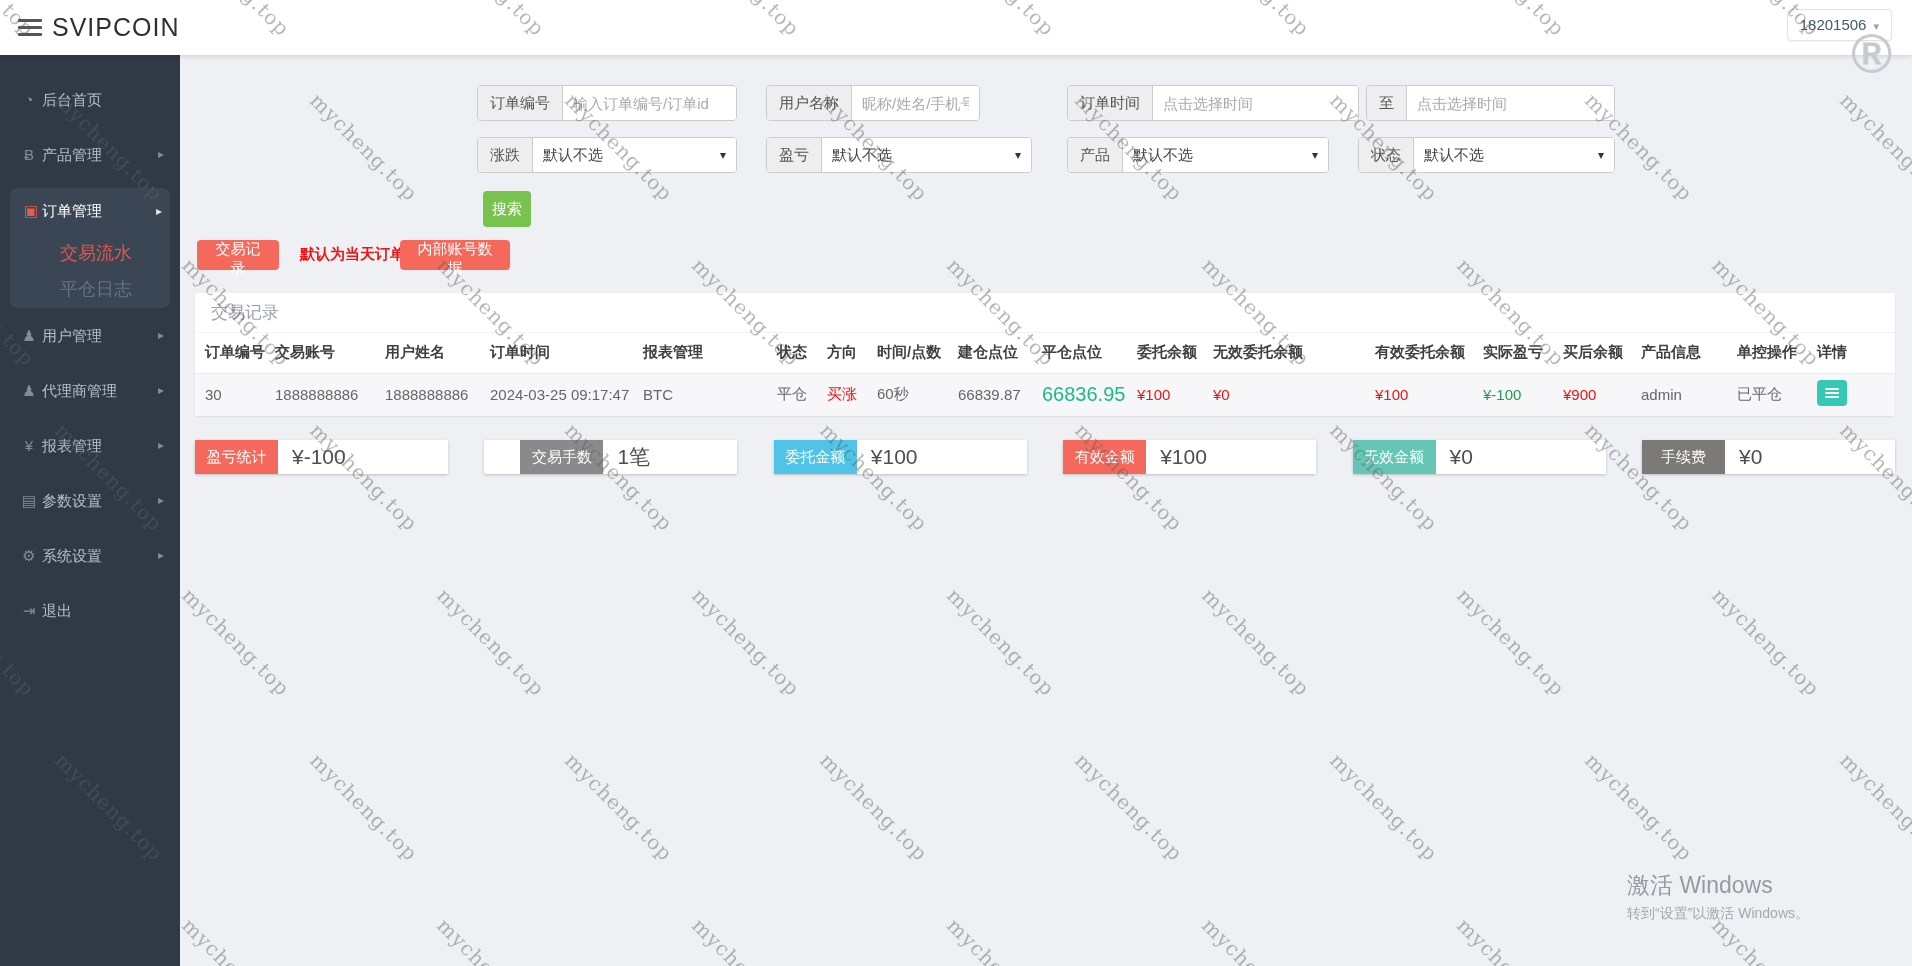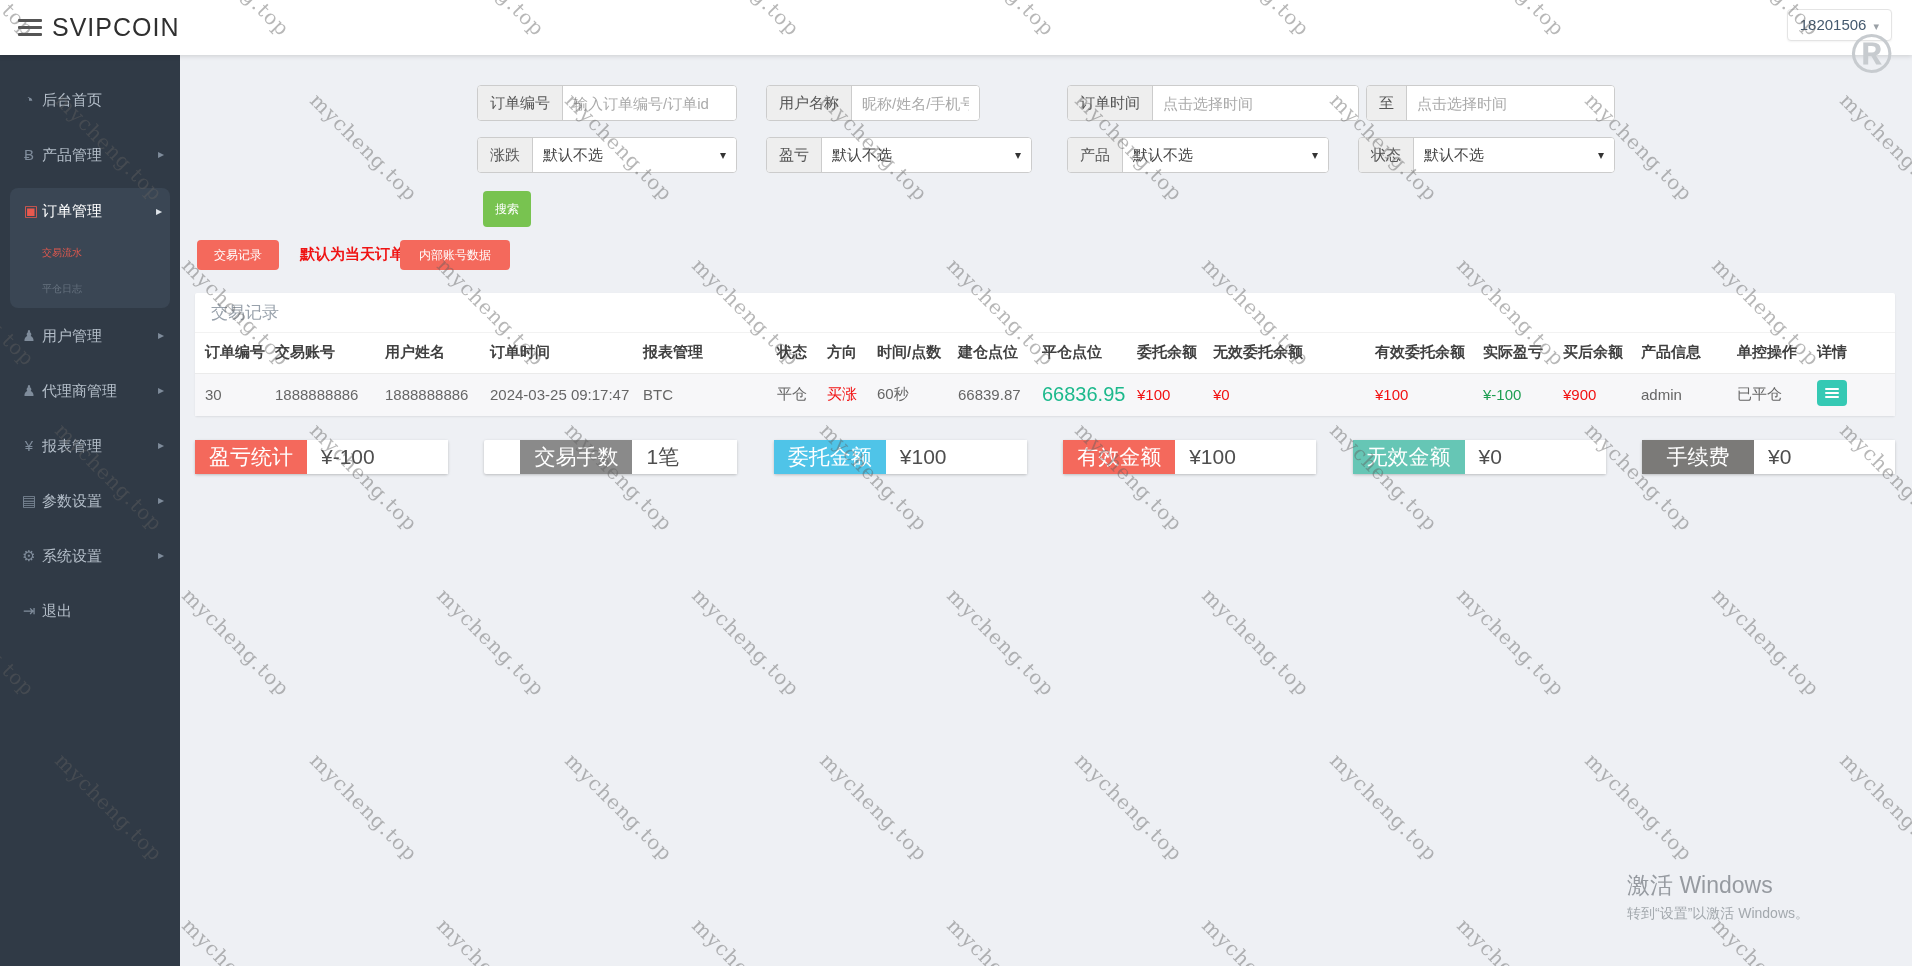--- a/index.html
+++ b/index.html
@@ -29,21 +29,21 @@
   .nav { padding-top:17px; }
   .nav-item { position:relative; height:55px; line-height:55px; padding-left:42px;
     color:#b4bec9; font-size:15px; cursor:pointer; }
   .nav-item .nav-ico { position:absolute; left:20px; top:0; width:18px; text-align:center;
     color:#7f8c9b; font-size:15px; }
   .nav-item .arr { position:absolute; right:16px; top:0; color:#7f8c9b; font-size:12px; }
   .nav-group { margin:6px 10px 0 10px; background:#3a4654; border-radius:8px; padding-bottom:2px; }
   .nav-group .nav-item { height:46px; line-height:46px; padding-left:32px; color:#fff; }
   .nav-group .nav-item .nav-ico { left:12px; color:#e8594e; }
   .nav-group .nav-item .arr { right:8px; color:#dfe5ea; }
-  .sub-item { height:38px; line-height:38px; padding-left:32px; font-size:10px;
+  .sub-item { height:38px; line-height:38px; padding-left:50px; font-size:18px;
     color:#66727f; cursor:pointer; }
   .sub-item.active { color:#e0584e; }
   .sub-item.dim { height:34px; line-height:34px; }
 
   
   .main { position:absolute; left:180px; top:55px; width:1732px; height:911px; }
 
   .grp { position:absolute; height:36px; display:flex; border:1px solid #ccc;
     border-radius:4px; background:#fff; overflow:hidden; }
   .grp .lbl { background:#eee; border-right:1px solid #ccc; color:#555; font-size:15px;
@@ -53,21 +53,21 @@
   .grp input::placeholder { color:#aaa; }
   .sel { flex:1; position:relative; line-height:34px; font-size:15px; color:#444;
     padding:0 10px; cursor:pointer; background:#fff; }
   .sel .caret { position:absolute; right:10px; top:0; color:#333; font-size:12px; }
 
   #g1{left:297px;top:30px;width:260px} #g2{left:586px;top:30px;width:214px}
   #g3{left:887px;top:30px;width:292px} #g4{left:1186px;top:30px;width:249px}
   #s1{left:297px;top:82px;width:260px} #s2{left:586px;top:82px;width:266px}
   #s3{left:887px;top:82px;width:262px} #s4{left:1178px;top:82px;width:257px}
 
-  .btn { border:0; border-radius:4px; color:#fff; font-size:12px; cursor:pointer;
+  .btn { border:0; border-radius:4px; color:#fff; font-size:15px; cursor:pointer;
     font-family:inherit; }
   .btn-search { position:absolute; left:303px; top:136px; width:48px; height:36px;
     background:#78c350; }
   .btn-red { position:absolute; top:185px; height:30px; background:#f4695c; padding:0 12px; }
   #btn-search-all { left:17px; width:82px; }
   #btn-internal { left:220px; width:110px; }
   .note-red { position:absolute; left:120px; top:190px; color:#ef1414; font-weight:bold;
     font-size:15px; }
 
   
@@ -87,21 +87,21 @@
   .detail-btn { display:inline-block; width:30px; height:26px; background:#35c9b4;
     border:0; border-radius:4px; cursor:pointer; position:relative; }
   .detail-btn .bars { position:absolute; left:8px; top:8px; width:14px; height:2px;
     background:#fff; box-shadow:0 4px 0 #fff, 0 8px 0 #fff; border-radius:1px; }
 
   
   .stats { position:absolute; left:15px; top:385px; width:1700px; display:flex;
     justify-content:space-between; }
   .stat { width:253px; height:34px; display:flex; background:#fff; border-radius:2px;
     box-shadow:0 1px 3px rgba(0,0,0,.22); }
-  .stat .s-lbl { width:112px; color:#fff; font-size:21px; text-align:center;
+  .stat .s-lbl { width:83px; color:#fff; font-size:15px; text-align:center;
     line-height:34px; }
   .stat .s-val { flex:1; font-size:21px; color:#4e4e4e; line-height:33px;
     padding-left:14px; background:#fff; }
 
   
   .wm-layer { position:absolute; left:0; top:0; width:1912px; height:966px;
     pointer-events:none; z-index:90; overflow:hidden; }
   .wm { position:absolute; font-family:"DejaVu Serif","Liberation Serif",serif;
     font-size:20px; color:rgba(95,95,95,.45); transform:rotate(45deg);
     letter-spacing:1px; white-space:nowrap; }

